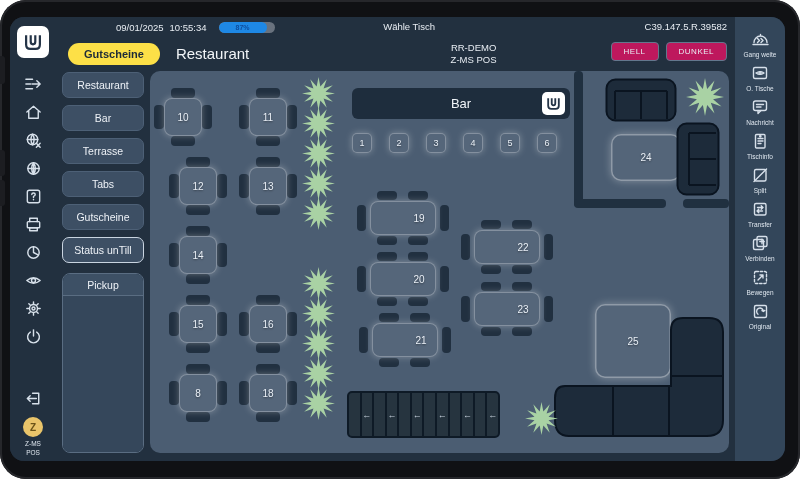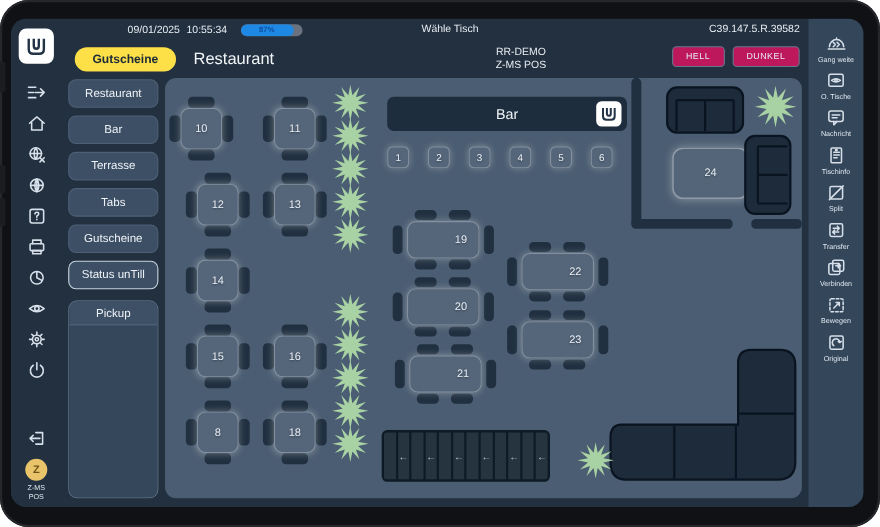--- a/index.html
+++ b/index.html
@@ -391,20 +391,21 @@
               <use href="#plant-shape"></use>
             </svg>
           <div class="tbig" style="left:461px;top:63px;width:70px;height:47px">24</div>
           <div class="sofa" style="right:9px;top:51px">
             <svg width="44" height="74" viewBox="0 0 44 74">
                 <rect class="fillshape" x="1.5" y="1.5" width="41" height="71" rx="9"></rect>
                 <path d="M13 11 H40 M13 63 H40 M13 37 H40 M13 11 V63"></path>
               </svg>
           </div>
 
+          <div class="tbig" style="left:445px;top:233px;width:76px;height:74px">25</div>
           <div class="sofa" style="right:2px;top:243px">
             <svg width="176" height="127" viewBox="0 0 176 127">
               <path class="fillshape" d="M14 72 H120 V16 Q120 4 132 4 H158 Q172 4 172 18 V106 Q172 122 156 122 H18 Q4 122 4 106 V84 Q4 72 14 72 Z"></path>
               <path d="M62 73 V121 M118 73 V121 M121 62 H171"></path>
             </svg>
           </div>
 
           <div class="slat-row">
             <div class="slat"></div>
             <div class="slat">

